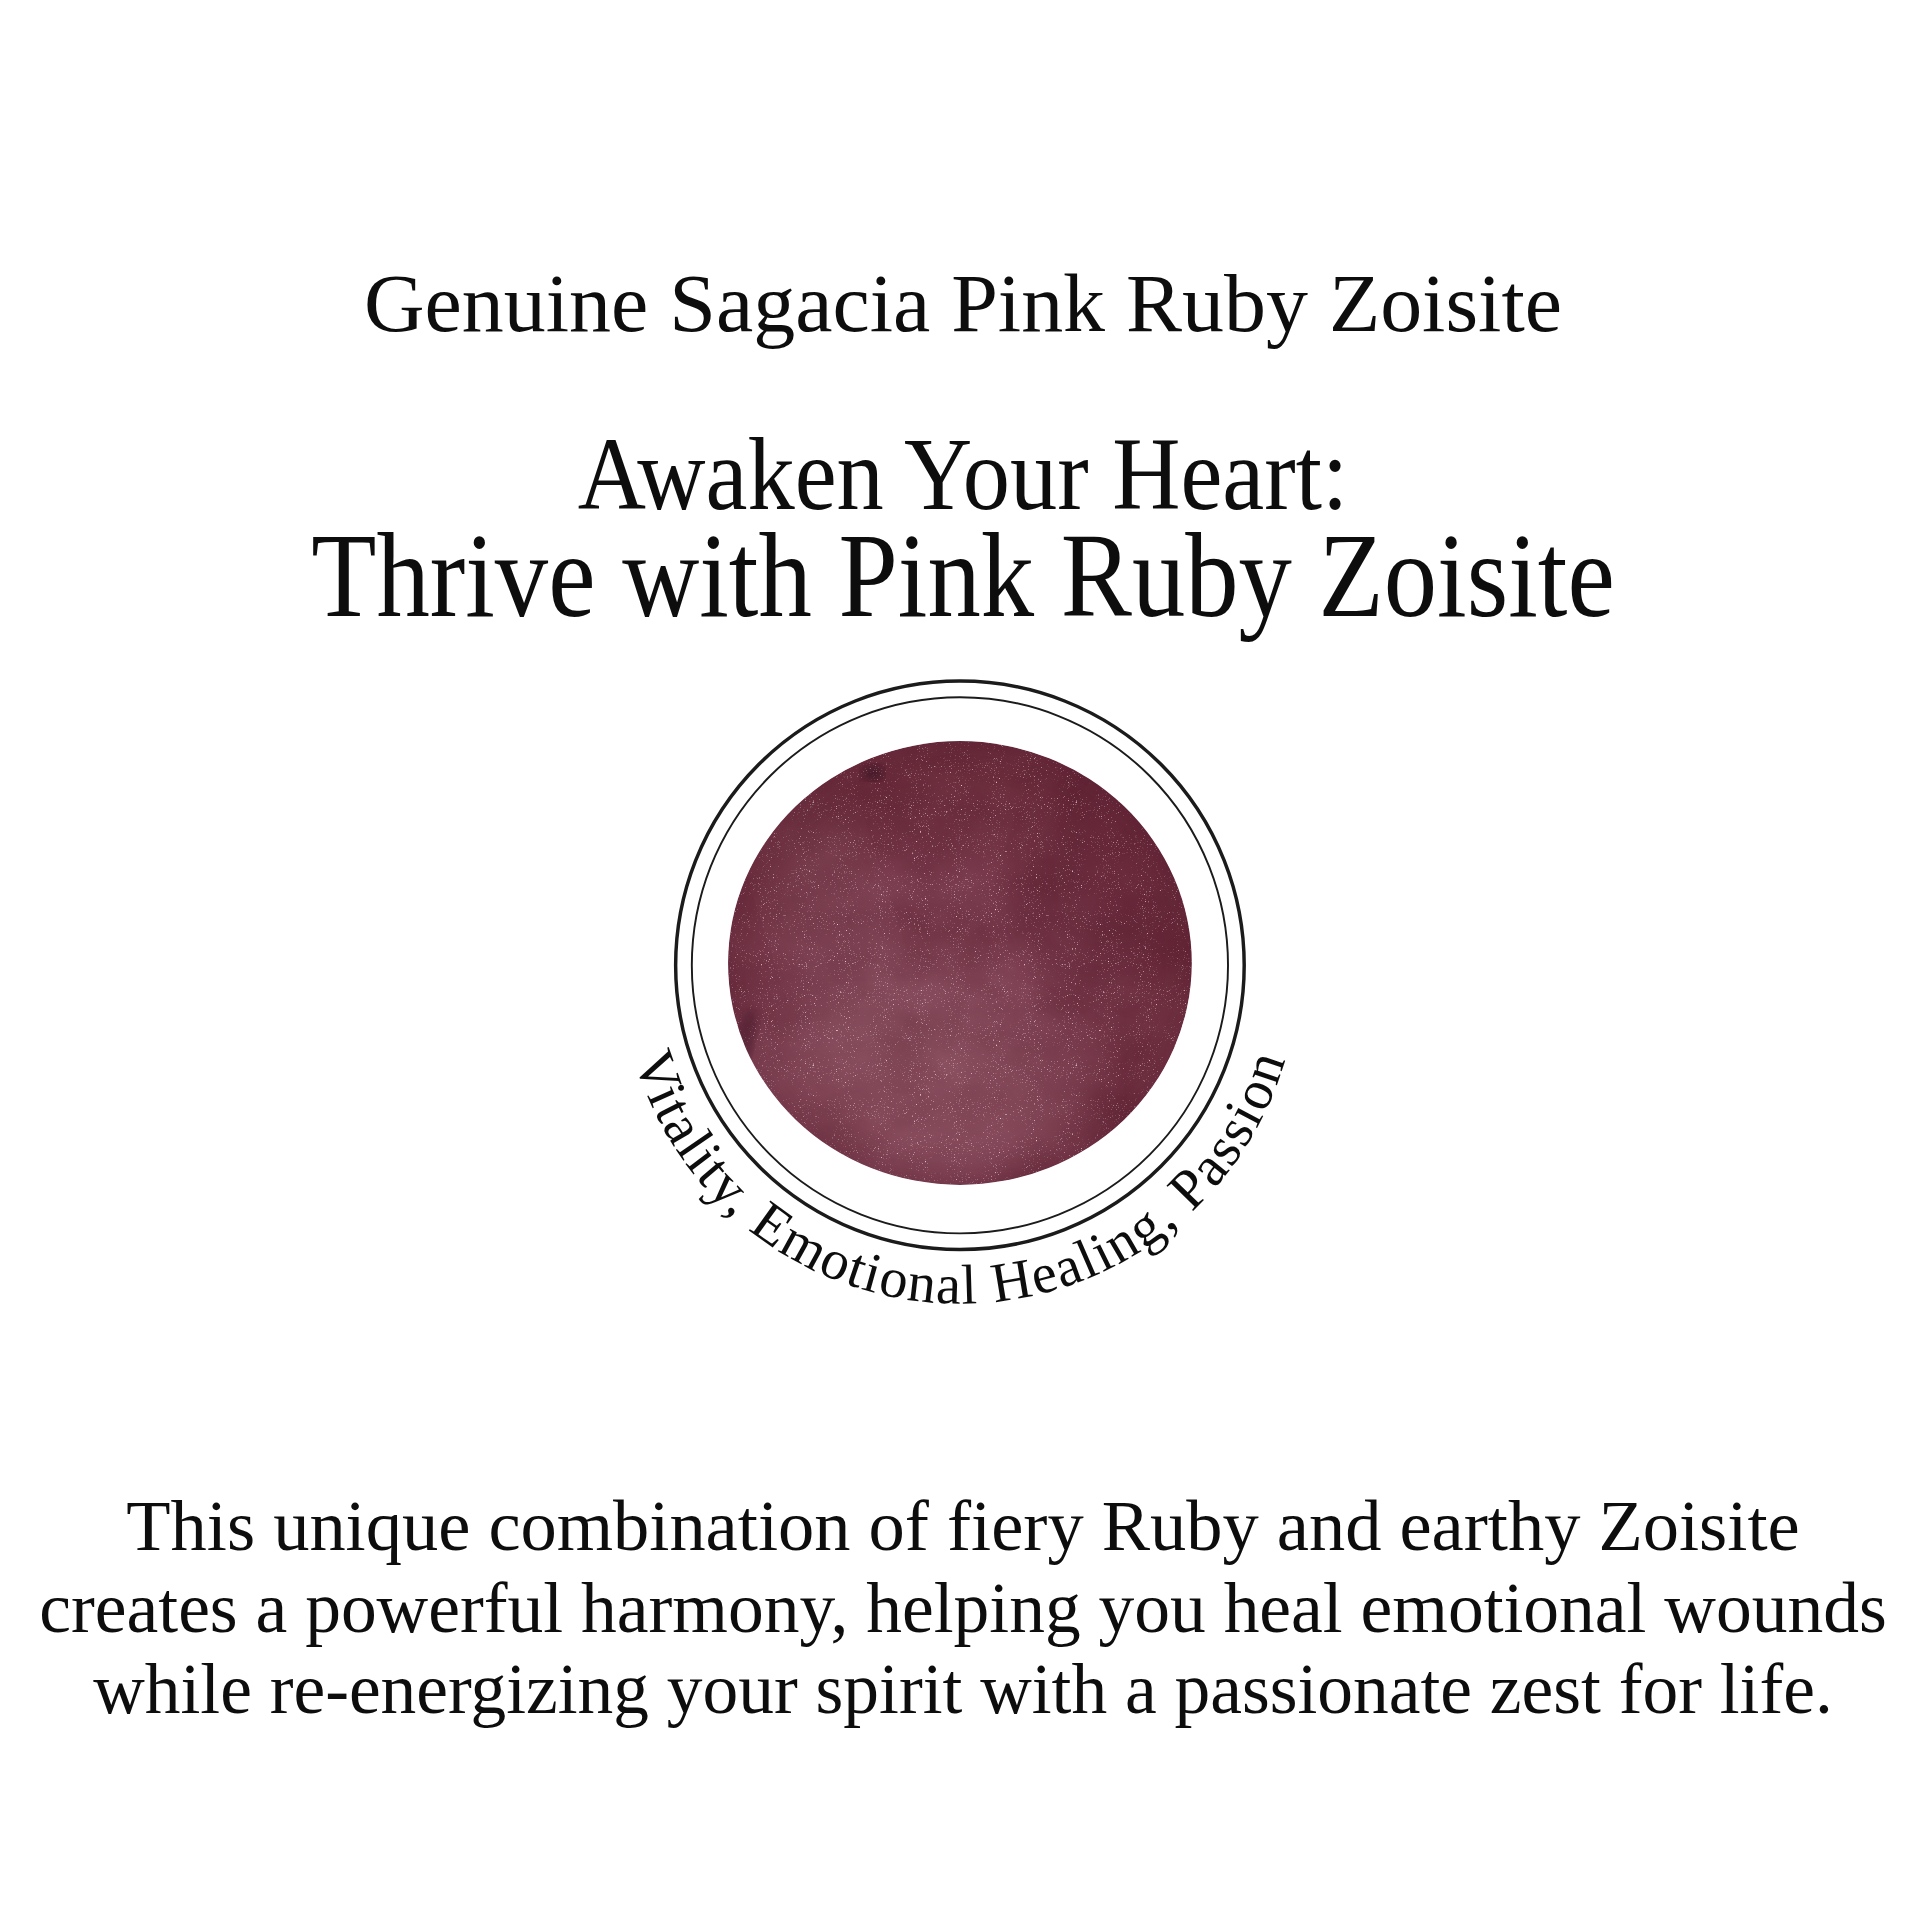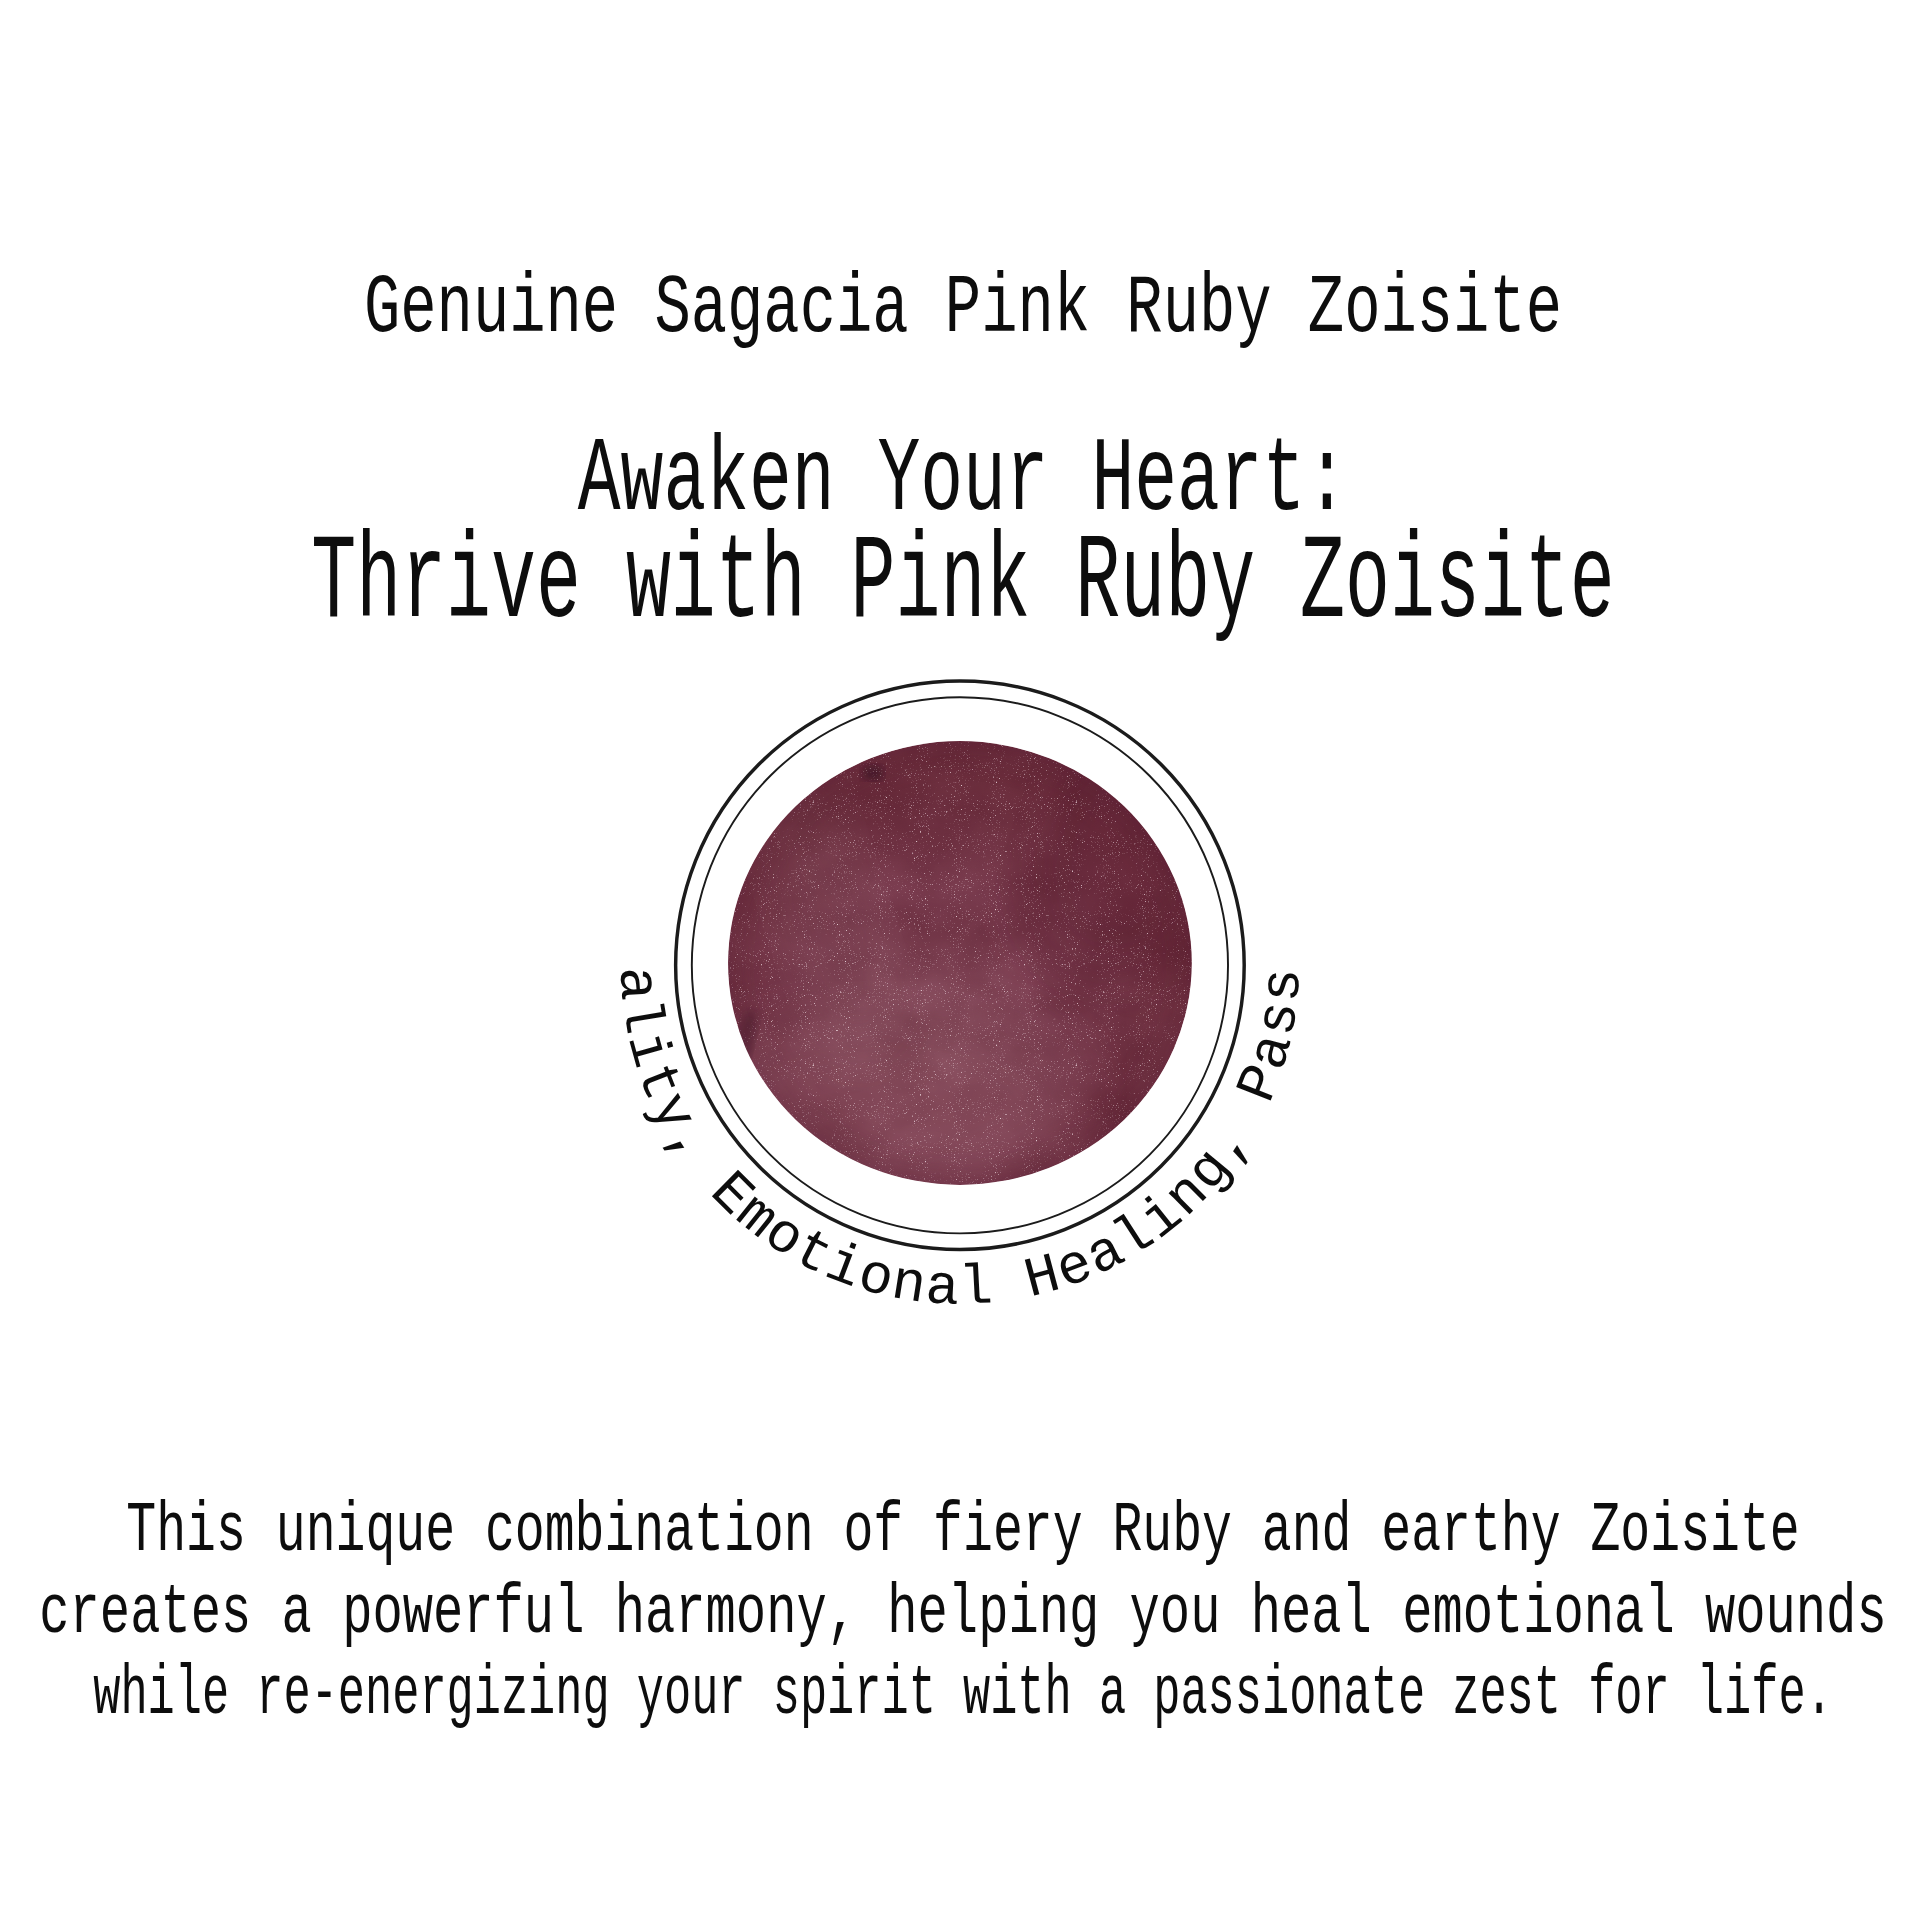--- a/index.html
+++ b/index.html
@@ -11,21 +11,20 @@
     width: 1926px;
     height: 1926px;
     position: relative;
     font-family: "Liberation Serif", "DejaVu Serif", serif;
   }
   .canvas {
     position: absolute;
     inset: 0;
     width: 1926px;
     height: 1568px;
-    font-family: Liberation Mono, monospace;
   }
   svg text {
     fill: #0d0d0d;
   }
 </style>
 </head>
 <body>
 
 <div class="canvas">
   <svg viewBox="0 0 2500 2500" width="1926" height="1926" xmlns="http://www.w3.org/2000/svg">

